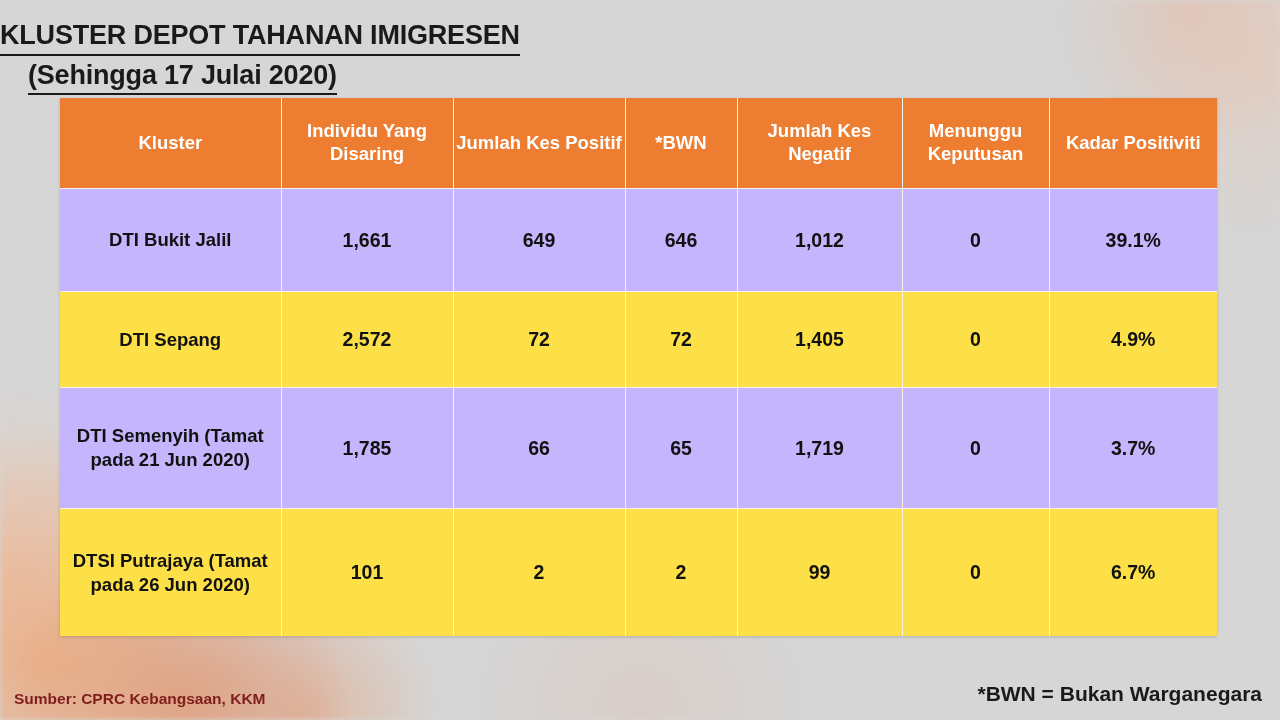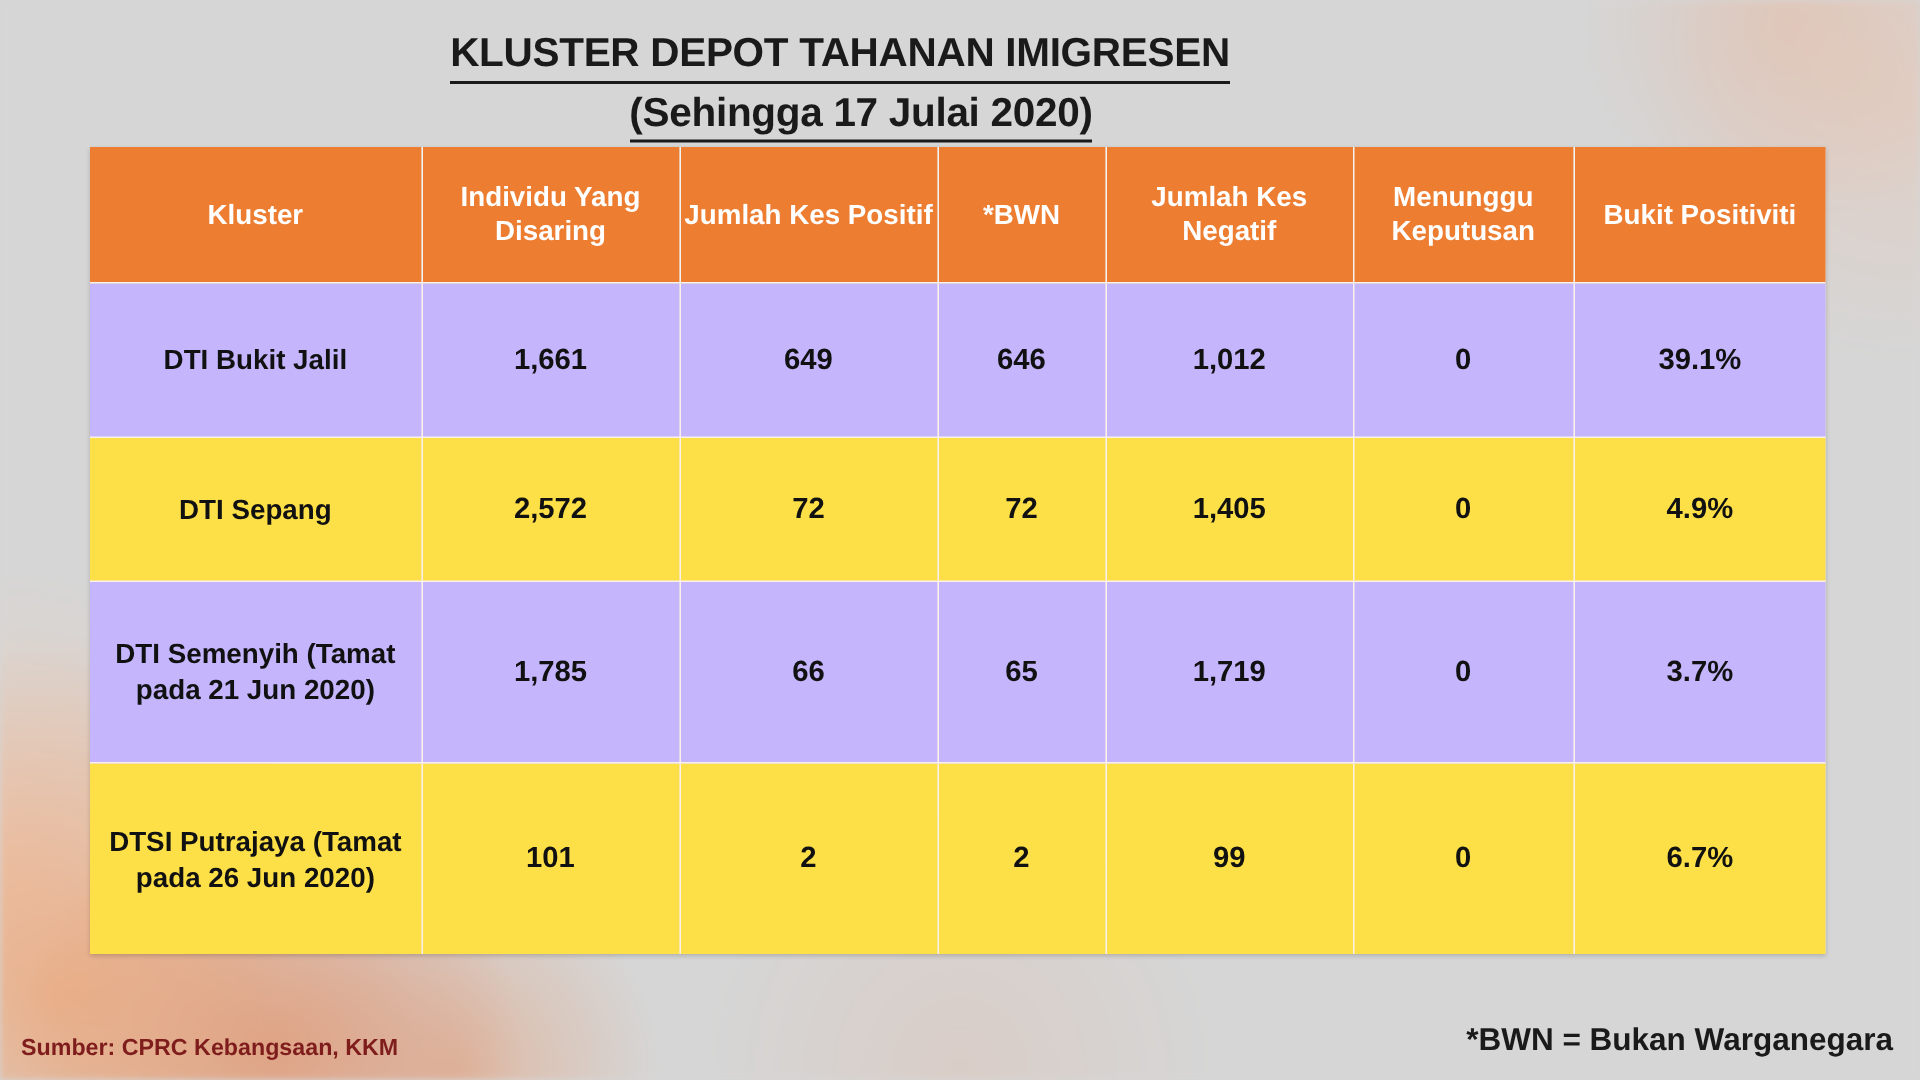--- a/index.html
+++ b/index.html
@@ -36,21 +36,20 @@
     position: absolute;
     inset: 0;
   }
 
   
   #title-block {
     position: absolute;
     left: 0;
     top: 18px;
     width: 1120px;
-    text-align: center;
   }
   .title-line {
     display: inline-block;
     font-size: 27px;
     font-weight: 700;
     color: #1a1a1a;
     letter-spacing: -0.2px;
     line-height: 1.32;
     border-bottom: 2px solid #1a1a1a;
     padding-bottom: 0px;
@@ -161,21 +160,21 @@
       <col style="width:168px">
     </colgroup>
     <thead>
       <tr>
         <th>Kluster</th>
         <th>Individu Yang Disaring</th>
         <th>Jumlah Kes Positif</th>
         <th>*BWN</th>
         <th>Jumlah Kes Negatif</th>
         <th>Menunggu Keputusan</th>
-        <th>Bukit Positiviti</th>
+        <th>Kadar Positiviti</th>
       </tr>
     </thead>
     <tbody>
       <tr class="row-dark r1">
         <td class="cluster-cell">DTI Bukit Jalil</td>
         <td>1,661</td>
         <td>649</td>
         <td>646</td>
         <td>1,012</td>
         <td>0</td>

